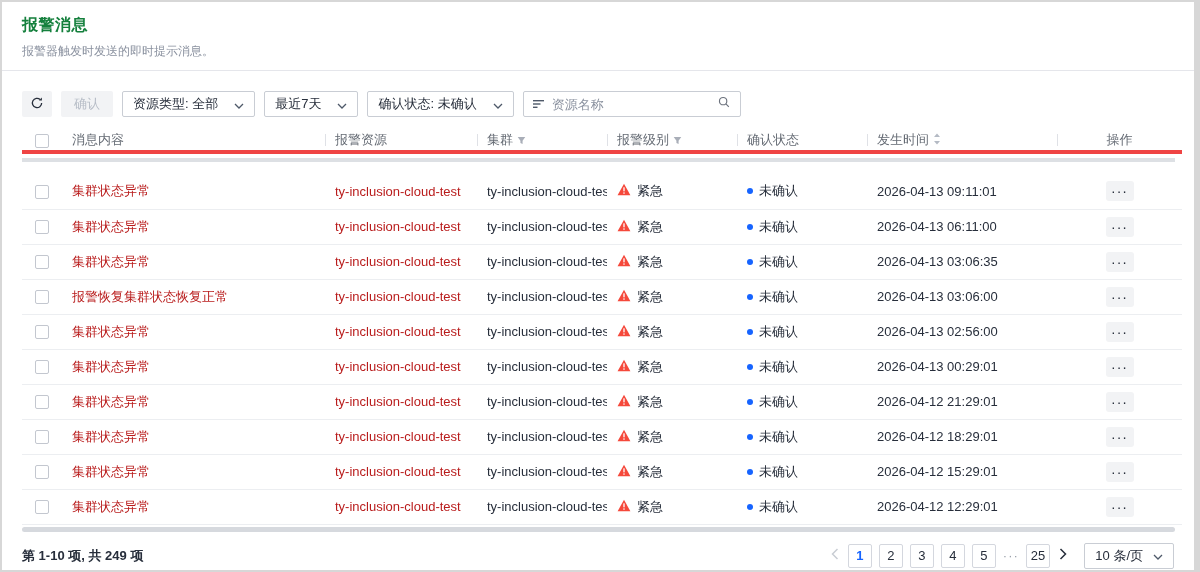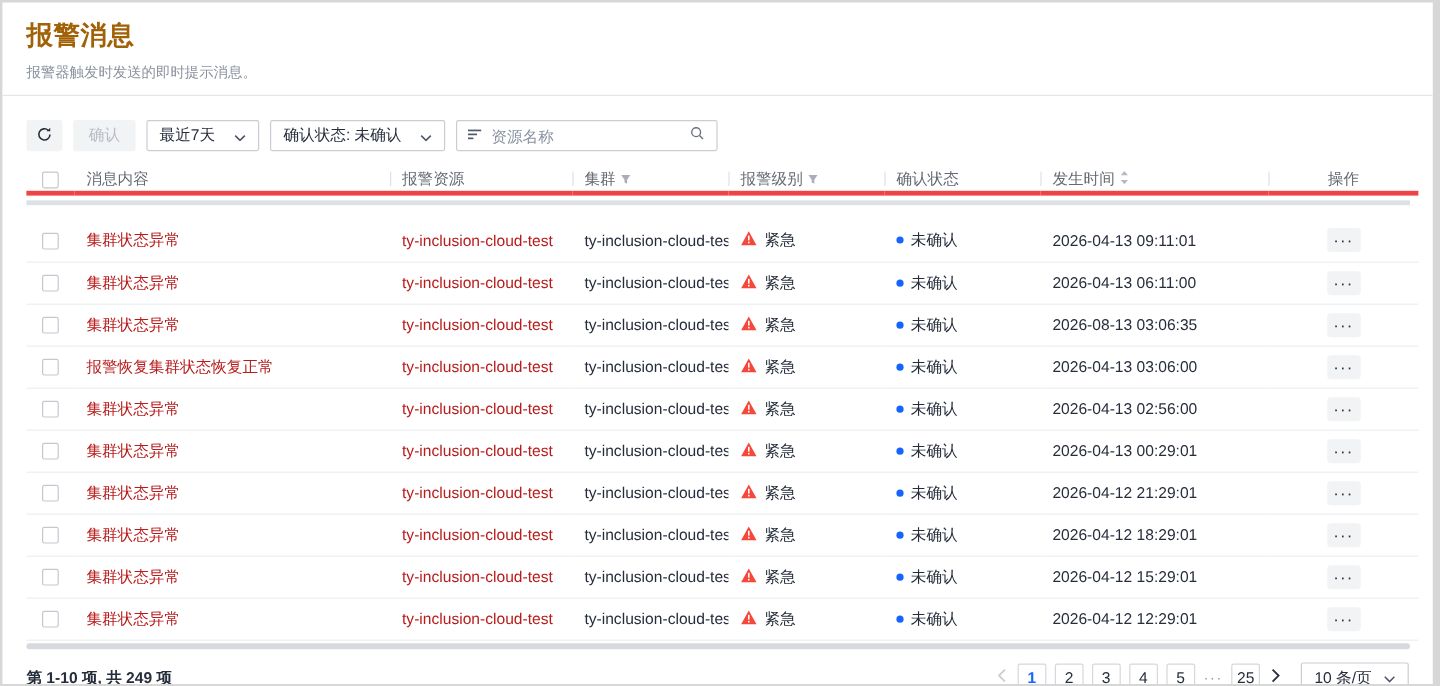--- a/index.html
+++ b/index.html
@@ -4,21 +4,21 @@
 <style>
   * { margin:0; padding:0; box-sizing:border-box; }
   html,body { background:#eef0f2; }
   body { font-family:"Liberation Sans","DejaVu Sans",sans-serif; }
   .screen {
     width:1200px; height:572px; background:#fff; overflow:hidden;
     border:2px solid #d7d7d7; border-right-width:6px;
   }
   
   .page-header { padding:13px 20px 10px; }
-  .page-title { font-size:22px; font-weight:700; color:#a16207; letter-spacing:.5px; }
+  .page-title { font-size:16px; font-weight:700; color:#15803d; letter-spacing:.5px; }
   .page-subtitle { margin-top:7px; font-size:12px; color:#8a919f; }
   .divider { border:0; border-top:1px solid #e5e6eb; }
   
   .toolbar { display:flex; align-items:center; gap:9px; margin:19px 20px 0; height:28px; }
   .icon-btn {
     width:30px; height:26px; background:#f2f3f5; border:none; border-radius:2px;
     display:flex; align-items:center; justify-content:center; cursor:pointer;
   }
   .btn-disabled {
     height:26px; padding:0 13px; background:#f2f3f5; border:none; border-radius:2px;
@@ -93,20 +93,28 @@
   <div class="toolbar">
     <button class="icon-btn">
       <span>
         <svg width="14" height="14" viewBox="0 0 16 16">
             <path d="M13.3 8a5.3 5.3 0 1 1-1.7-3.9" fill="none" stroke="#272e3b" stroke-width="1.5"></path>
             <path d="M13.6 1.6 L13.6 5 L10.2 5 Z" fill="#272e3b"></path>
           </svg>
       </span>
     </button>
     <button class="btn-disabled">确认</button>
+    <div class="select">
+      <span>资源类型: 全部</span>
+      <span>
+        <svg width="10" height="6" viewBox="0 0 10 6">
+            <polyline points="1,1 5,5 9,1" fill="none" stroke="#4e5969" stroke-width="1.3"></polyline>
+          </svg>
+      </span>
+    </div>
     <div class="select">
       <span>最近7天</span>
       <span>
         <svg width="10" height="6" viewBox="0 0 10 6">
             <polyline points="1,1 5,5 9,1" fill="none" stroke="#4e5969" stroke-width="1.3"></polyline>
           </svg>
       </span>
     </div>
     <div class="select">
       <span>确认状态: 未确认</span>
@@ -244,21 +252,21 @@
                   </svg></span>
                 <span>紧急</span>
               </span>
             </td>
           <td>
               <span class="cell-flex">
                 <i class="dot"></i>
                 <span>未确认</span>
               </span>
             </td>
-          <td><span>2026-08-13 03:06:35</span></td>
+          <td><span>2026-04-13 03:06:35</span></td>
           <td class="c-action"><button class="more-btn">···</button></td>
         </tr>
         <tr>
           <td class="c-check"><span class="checkbox"></span></td>
           <td><a class="link">报警恢复集群状态恢复正常</a></td>
           <td><a class="link">ty-inclusion-cloud-test</a></td>
           <td><span>ty-inclusion-cloud-test</span></td>
           <td>
               <span class="cell-flex">
                 <span><svg width="14" height="13" viewBox="0 0 16 15">

